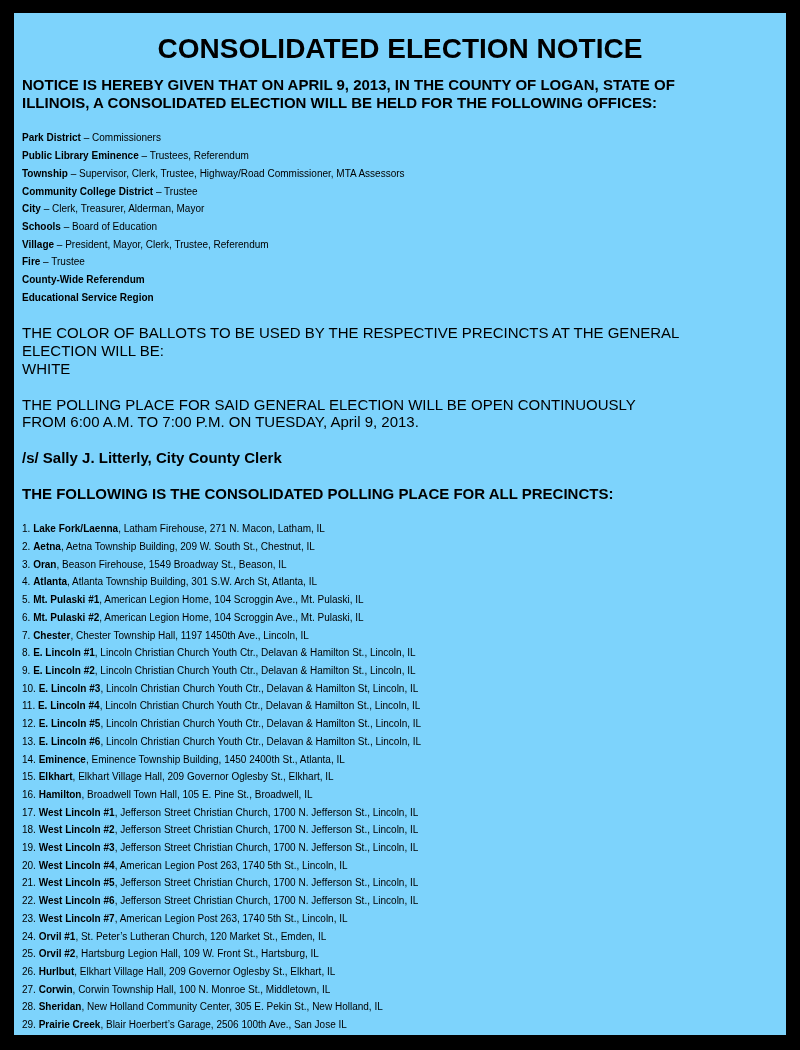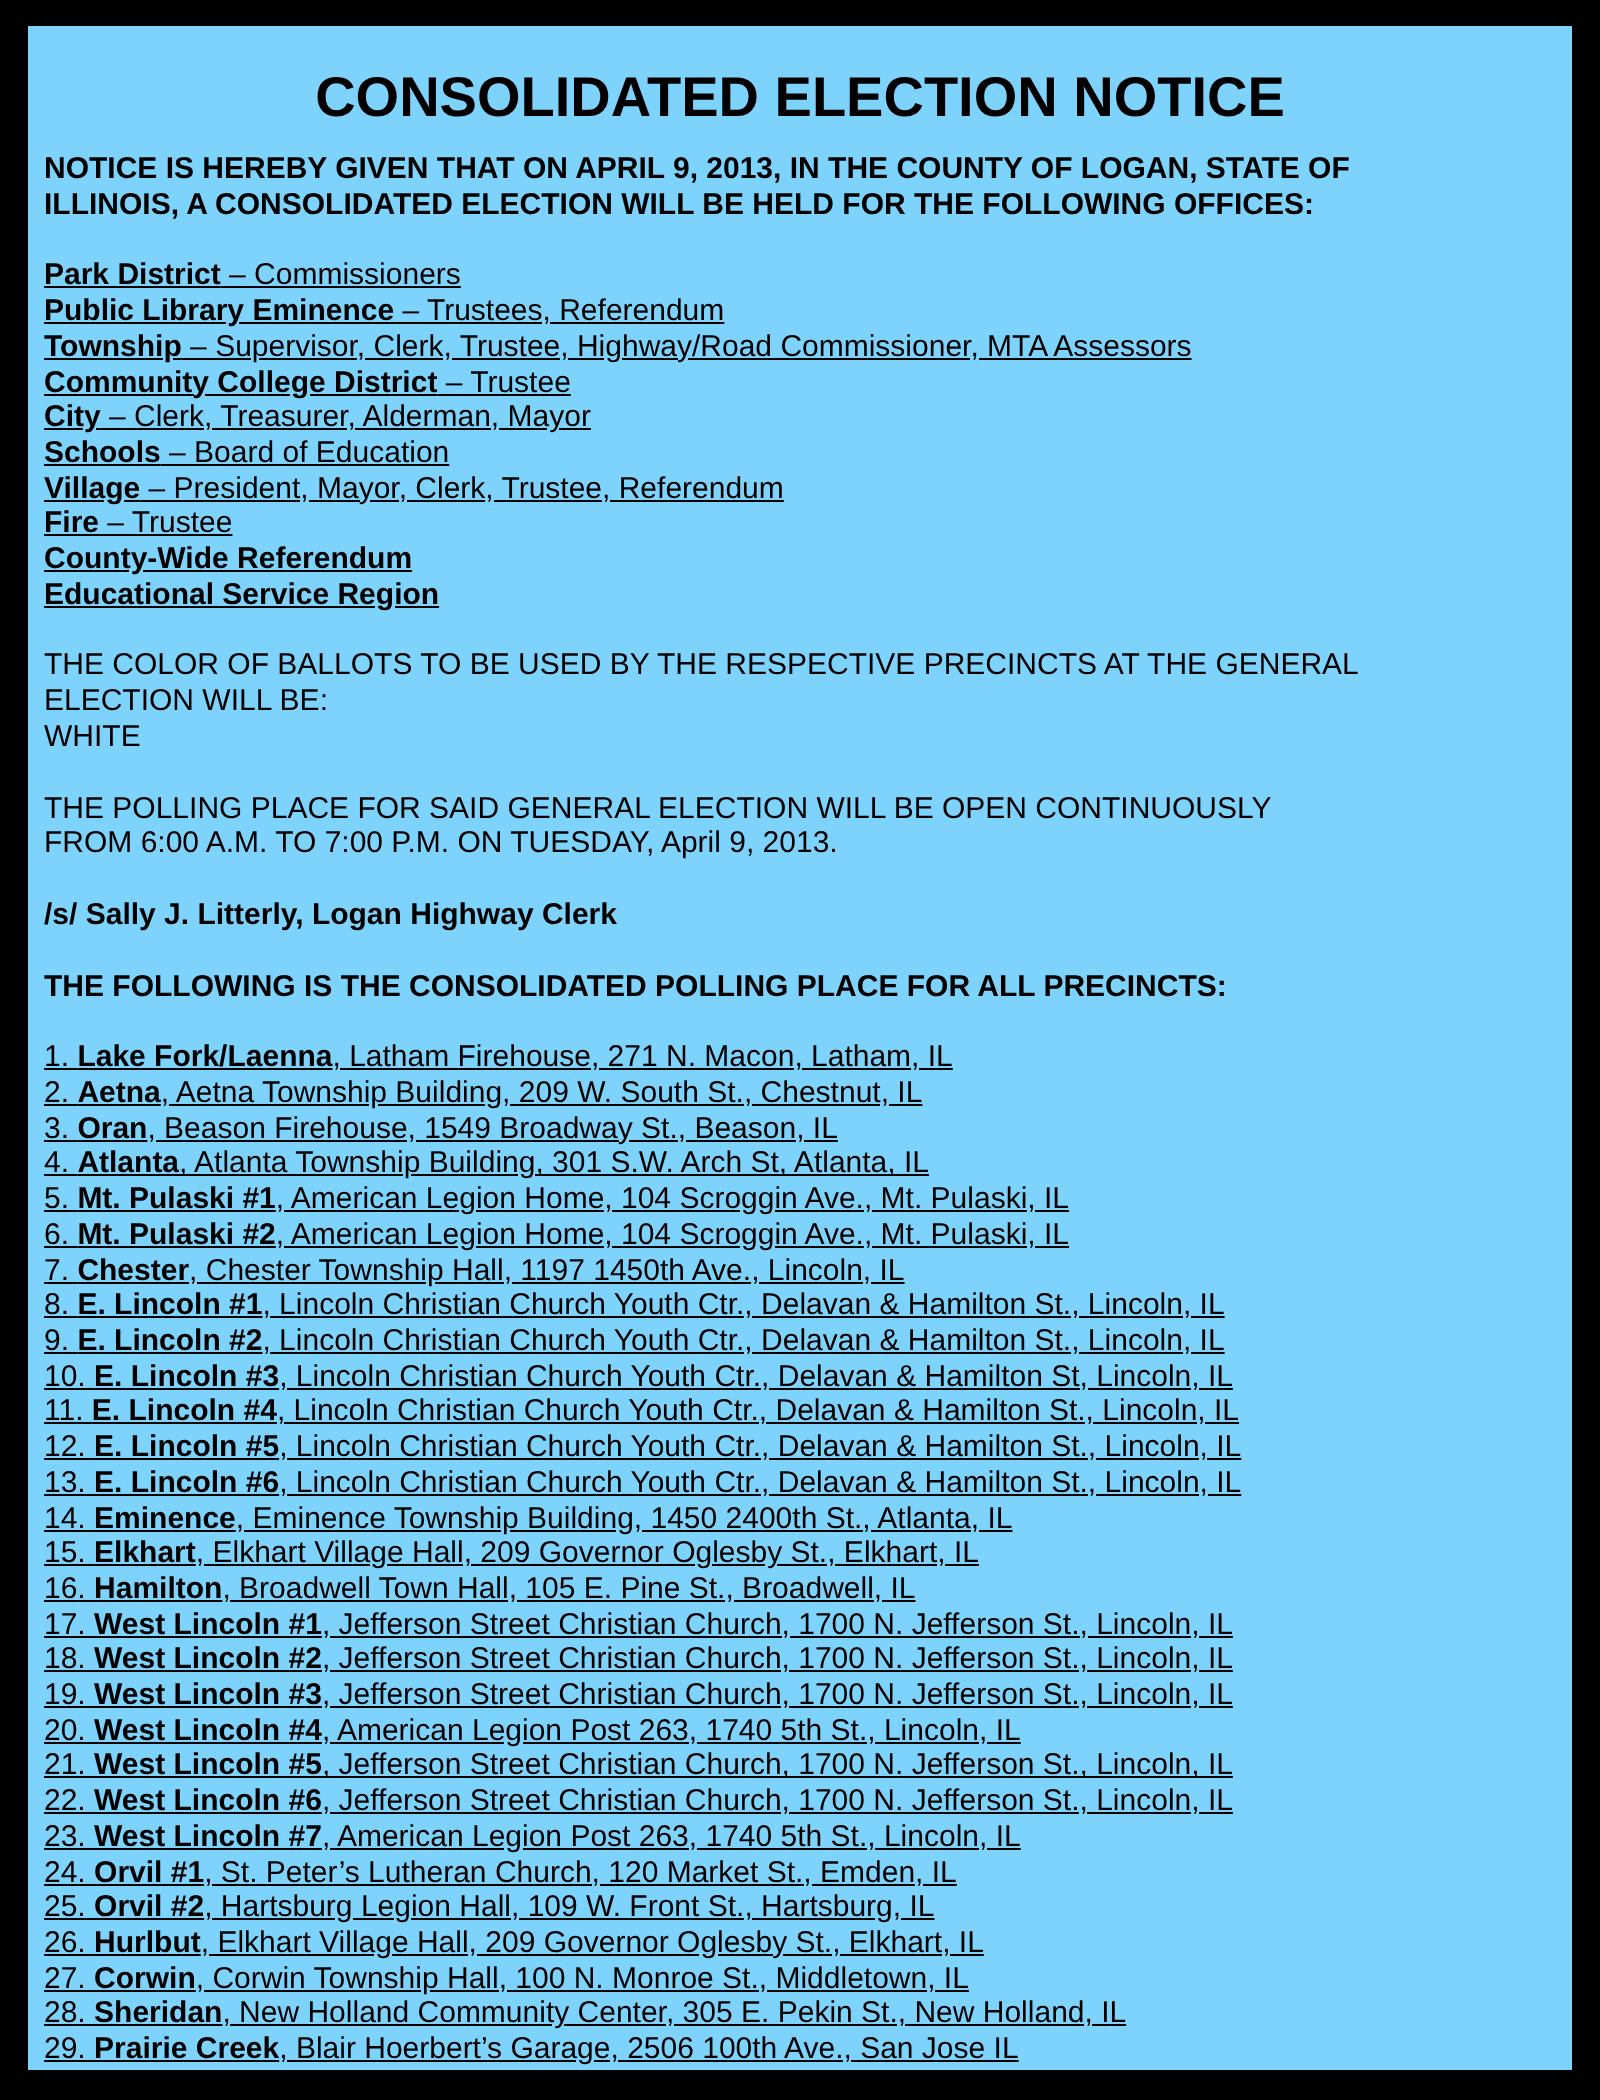--- a/index.html
+++ b/index.html
@@ -32,24 +32,23 @@
   }
   .para {
     font-size: 15px;
     line-height: 17.7px;
     margin: 18px 0;
     white-space: nowrap;
   }
   .mt0 { margin-top: 12px; }
   .bold { font-weight: bold; }
   .list {
-    font-size: 15px;
+    font-size: 10px;
     line-height: 17.7px;
     margin: 8px 0;
-    text-decoration: underline;
   }
   .row { white-space: nowrap; }
   .b { font-weight: bold; }
 </style>
 </head>
 <body>
 
 <div class="page">
   <h1 class="title">CONSOLIDATED ELECTION NOTICE</h1>
   <div class="para bold mt0">
@@ -70,21 +69,21 @@
     </div>
   <div class="para">
       <div>THE COLOR OF BALLOTS TO BE USED BY THE RESPECTIVE PRECINCTS AT THE GENERAL</div>
       <div>ELECTION WILL BE:</div>
       <div>WHITE</div>
     </div>
   <div class="para">
       <div>THE POLLING PLACE FOR SAID GENERAL ELECTION WILL BE OPEN CONTINUOUSLY</div>
       <div>FROM 6:00 A.M. TO 7:00 P.M. ON TUESDAY, April 9, 2013.</div>
     </div>
-  <div class="para bold">/s/ Sally J. Litterly, Logan Highway Clerk</div>
+  <div class="para bold">/s/ Sally J. Litterly, City County Clerk</div>
   <div class="para bold">THE FOLLOWING IS THE CONSOLIDATED POLLING PLACE FOR ALL PRECINCTS:</div>
   <div class="list">
       <div class="row"><span>1. </span><span class="b">Lake Fork/Laenna</span><span>, Latham Firehouse, 271 N. Macon, Latham, IL</span></div>
       <div class="row"><span>2. </span><span class="b">Aetna</span><span>, Aetna Township Building, 209 W. South St., Chestnut, IL</span></div>
       <div class="row"><span>3. </span><span class="b">Oran</span><span>, Beason Firehouse, 1549 Broadway St., Beason, IL</span></div>
       <div class="row"><span>4. </span><span class="b">Atlanta</span><span>, Atlanta Township Building, 301 S.W. Arch St, Atlanta, IL</span></div>
       <div class="row"><span>5. </span><span class="b">Mt. Pulaski #1</span><span>, American Legion Home, 104 Scroggin Ave., Mt. Pulaski, IL</span></div>
       <div class="row"><span>6. </span><span class="b">Mt. Pulaski #2</span><span>, American Legion Home, 104 Scroggin Ave., Mt. Pulaski, IL</span></div>
       <div class="row"><span>7. </span><span class="b">Chester</span><span>, Chester Township Hall, 1197 1450th Ave., Lincoln, IL</span></div>
       <div class="row"><span>8. </span><span class="b">E. Lincoln #1</span><span>, Lincoln Christian Church Youth Ctr., Delavan &amp; Hamilton St., Lincoln, IL</span></div>

